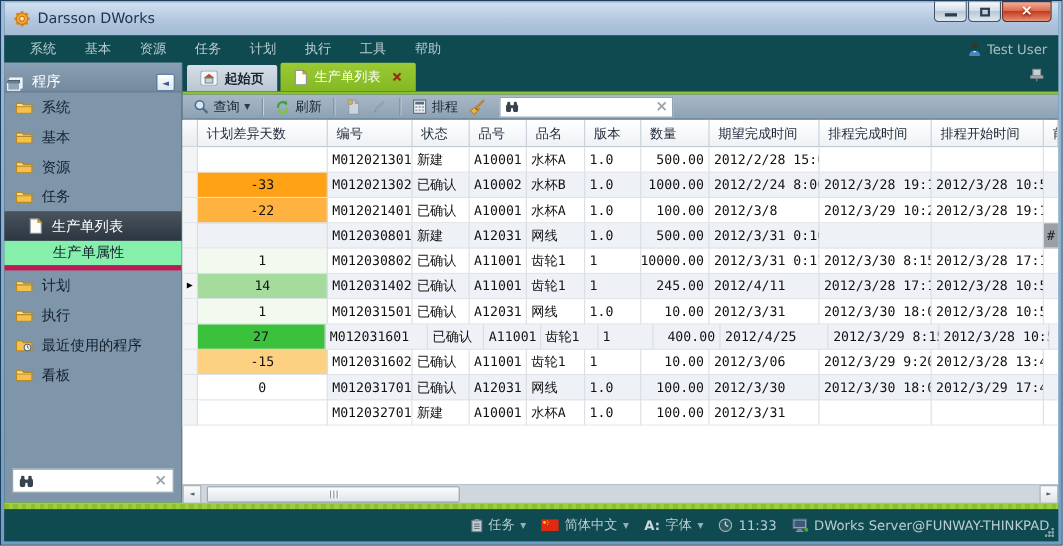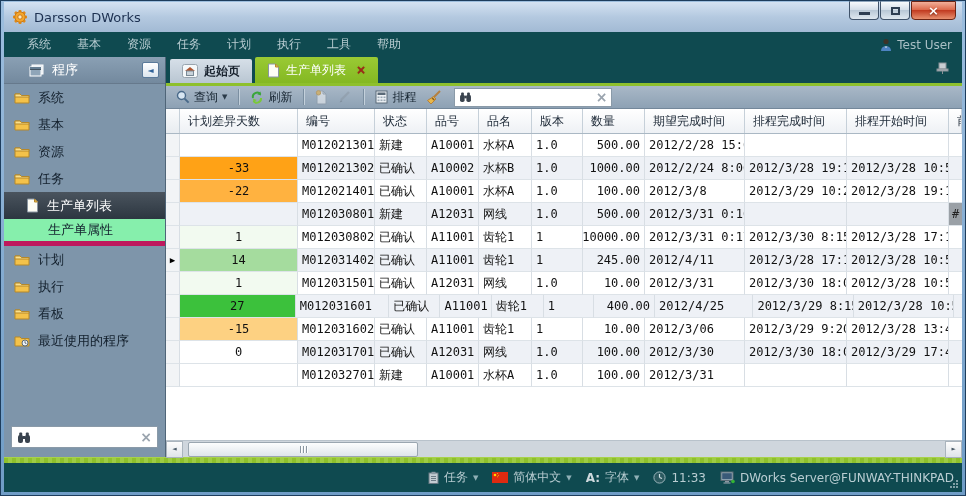--- a/index.html
+++ b/index.html
@@ -30,21 +30,21 @@
   .menu-item { padding:0 13px; cursor:pointer; }
   .menu-user { margin-left:auto; display:flex; align-items:center; gap:5px; color:#a9bfc5; }
 
   
   .main { flex:1; display:flex; min-height:0; }
 
   
   .sidebar { width:162px; background:#7e95aa; display:flex; flex-direction:column;
     border-right:1px solid #4f6578; }
   .side-header { height:27px; background:linear-gradient(#8aa0b4,#74capa) ; background:linear-gradient(#8aa0b4,#73899e);
-    display:flex; align-items:center; padding:0 6px 0 25px; color:#fff; font-size:13px;
+    display:flex; align-items:flex-end; padding:0 6px 0 2px; color:#fff; font-size:13px;
     border-bottom:1px solid #66798c; }
   .side-header .lbl { margin-left:8px; }
   .collapse-btn { margin-left:auto; width:17px; height:16px; background:linear-gradient(#fff,#dce6ee);
     border:1px solid #5a7a9a; border-radius:2px; color:#2f6298; font-size:8px;
     display:flex; align-items:center; justify-content:center; cursor:pointer; }
   .side-item { height:27px; display:flex; align-items:center; gap:8px; padding-left:10px;
     font-size:13px; color:#13202d; cursor:pointer; }
   .side-item.selected { background:linear-gradient(#4a545e,#2c3640); color:#fff; padding-left:22px; }
   .side-item.indent { background:#86efac; padding-left:44px; border-bottom:5px solid #be185d; }
   .side-search { margin-top:auto; padding:7px 7px 9px 7px; }
@@ -263,35 +263,35 @@
                   <path d="M1 3 L1 12 L15 12 L15 4.5 L7.5 4.5 L6 3 Z" fill="#f4c24a" stroke="#b5882a"></path>
                   <path d="M1 3 L6 3 L7.5 4.5 L15 4.5 L15 6 L1 6 Z" fill="#fbe08c" stroke="#b5882a"></path>
                 </svg>
               </span>
               <span>执行</span>
             </div>
             <div class="side-item">
               <span>
                 <svg width="16" height="13" viewBox="0 0 16 13">
                   <path d="M1 3 L1 12 L15 12 L15 4.5 L7.5 4.5 L6 3 Z" fill="#f4c24a" stroke="#b5882a"></path>
-                  <path d="M1 3 L6 3 L7.5 4.5 L15 4.5 L15 6 L1 6 Z" fill="#fbe08c" stroke="#b5882a"></path>
-                </svg>
-              </span>
-              <span>看板</span>
-            </div>
-            <div class="side-item">
-              <span>
-                <svg width="16" height="13" viewBox="0 0 16 13">
-                  <path d="M1 3 L1 12 L15 12 L15 4.5 L7.5 4.5 L6 3 Z" fill="#f4c24a" stroke="#b5882a"></path>
                   <circle cx="11" cy="9" r="3" fill="#eef2f6" stroke="#5a6a78"></circle>
                   <line x1="11" y1="9" x2="11" y2="7.2" stroke="#5a6a78"></line>
                   <line x1="11" y1="9" x2="12.4" y2="9.6" stroke="#5a6a78"></line>
                 </svg>
               </span>
               <span>最近使用的程序</span>
+            </div>
+            <div class="side-item">
+              <span>
+                <svg width="16" height="13" viewBox="0 0 16 13">
+                  <path d="M1 3 L1 12 L15 12 L15 4.5 L7.5 4.5 L6 3 Z" fill="#f4c24a" stroke="#b5882a"></path>
+                  <path d="M1 3 L6 3 L7.5 4.5 L15 4.5 L15 6 L1 6 Z" fill="#fbe08c" stroke="#b5882a"></path>
+                </svg>
+              </span>
+              <span>看板</span>
             </div>
           </div>
       <div class="side-search">
         <div class="search-box">
           <span>
             <svg width="14" height="11" viewBox="0 0 14 11">
                   <rect x="1" y="3" width="5" height="8" rx="2" fill="#39434e"></rect>
                   <rect x="8" y="3" width="5" height="8" rx="2" fill="#39434e"></rect>
                   <rect x="2.2" y="0.5" width="3" height="4" rx="1" fill="#39434e"></rect>
                   <rect x="8.8" y="0.5" width="3" height="4" rx="1" fill="#39434e"></rect>

